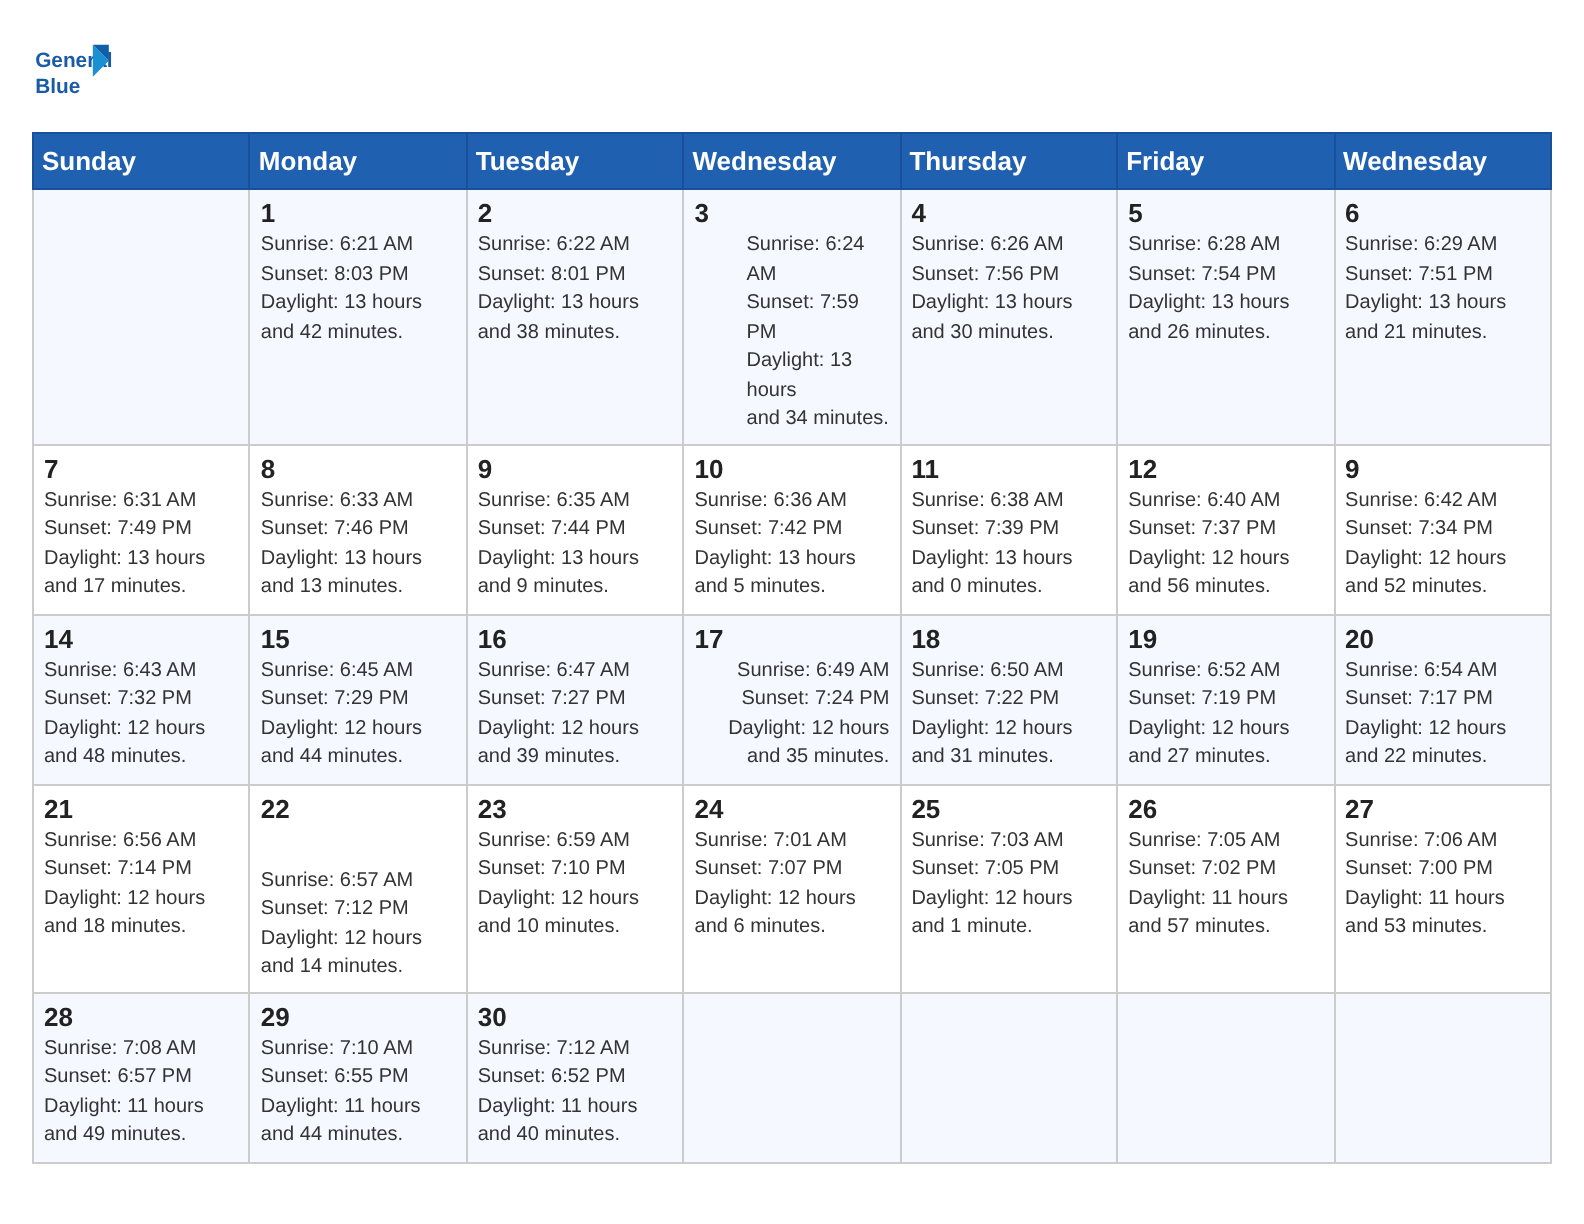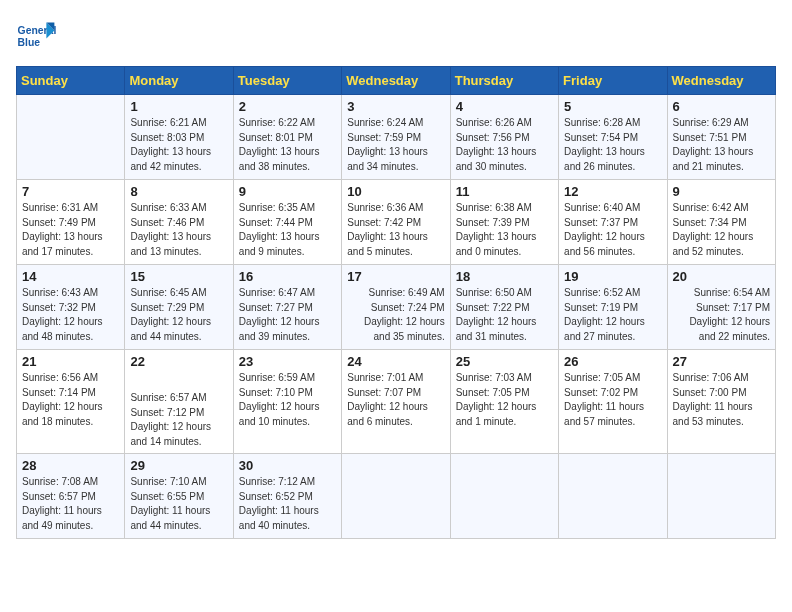--- a/index.html
+++ b/index.html
@@ -39,21 +39,21 @@
       font-size: 16px;
       color: #444;
     }
     table {
       width: 100%;
       border-collapse: collapse;
       table-layout: fixed;
     }
     thead th {
       background-color: #2060b0;
-      color: #fde047;
+      color: #ffffff;
       font-size: 13px;
       font-weight: bold;
       padding: 6px 4px;
       text-align: left;
       border: 1px solid #1a4f9a;
     }
     tbody td {
       border: 1px solid #ccc;
       vertical-align: top;
       padding: 4px 5px;
@@ -118,21 +118,21 @@
         </td>
         <td>
           <span class="day-number">2</span>
           <div class="day-info" style="white-space: pre-line;">Sunrise: 6:22 AM
 Sunset: 8:01 PM
 Daylight: 13 hours
 and 38 minutes.</div>
         </td>
         <td>
           <span class="day-number">3</span>
-          <div class="day-info" style="white-space: pre-line;">Sunrise: 6:24 AM
+          <div class="day-info" style="white-space: pre-line; margin-left: 26px;">Sunrise: 6:24 AM
 Sunset: 7:59 PM
 Daylight: 13 hours
 and 34 minutes.</div>
         </td>
         <td>
           <span class="day-number">4</span>
           <div class="day-info" style="white-space: pre-line;">Sunrise: 6:26 AM
 Sunset: 7:56 PM
 Daylight: 13 hours
 and 30 minutes.</div>
@@ -241,21 +241,21 @@
         </td>
         <td>
           <span class="day-number">19</span>
           <div class="day-info" style="white-space: pre-line;">Sunrise: 6:52 AM
 Sunset: 7:19 PM
 Daylight: 12 hours
 and 27 minutes.</div>
         </td>
         <td>
           <span class="day-number">20</span>
-          <div class="day-info" style="white-space: pre-line; text-align: right;">Sunrise: 6:54 AM
+          <div class="day-info" style="white-space: pre-line;">Sunrise: 6:54 AM
 Sunset: 7:17 PM
 Daylight: 12 hours
 and 22 minutes.</div>
         </td>
       </tr>
       <tr>
         <td>
           <span class="day-number">21</span>
           <div class="day-info" style="white-space: pre-line;">Sunrise: 6:56 AM
 Sunset: 7:14 PM

